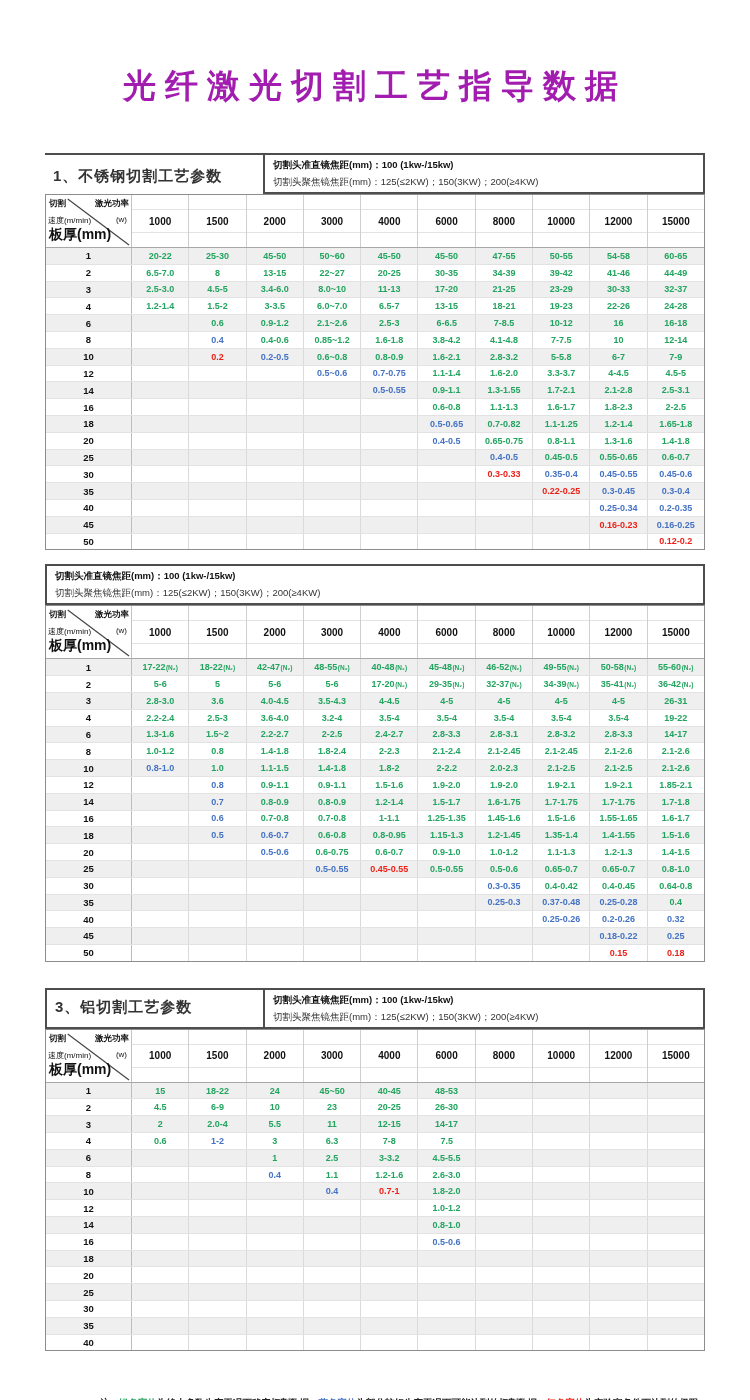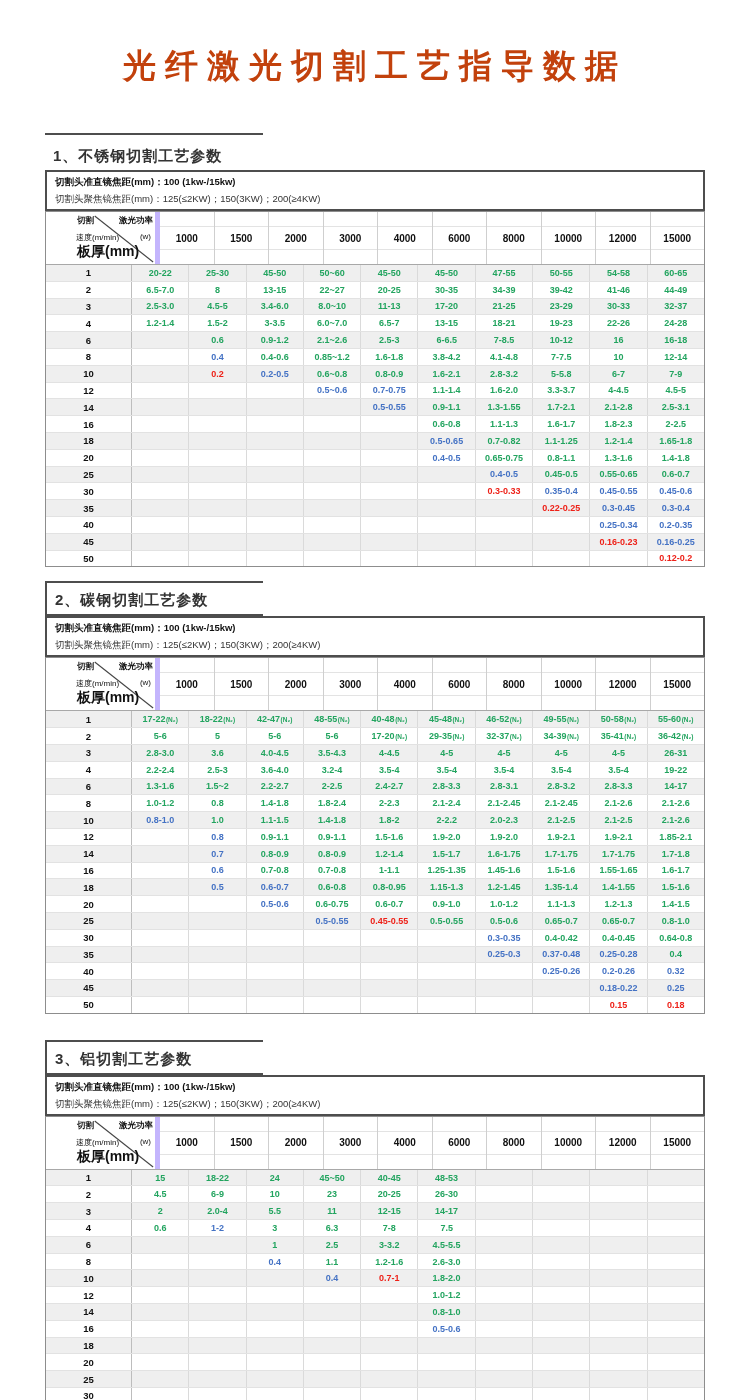--- a/index.html
+++ b/index.html
@@ -2,49 +2,49 @@
 <html><head>
 <meta charset="utf-8">
 <style>
   html,body{margin:0;padding:0;background:#ffffff;}
   body{
     width:750px;height:1400px;overflow:hidden;position:relative;
     font-family:"Liberation Sans","DejaVu Sans",sans-serif;color:#222;
     -webkit-font-smoothing:antialiased;
   }
   .page-title{
-    margin-top:44px;text-align:center;font-size:33px;font-weight:bold;
-    letter-spacing:9px;color:#c2410c;
+    margin-top:64px;text-align:center;font-size:33px;font-weight:bold;
+    letter-spacing:9px;color:#a21caf;
   }
   .content{margin:0 45px;}
   .section{margin-top:14px;}
   .section.first{margin-top:44px;}
   .section.third{margin-top:26px;}
 
   
-  .band{display:flex;align-items:stretch;flex-direction:column;}
+  .band{display:flex;align-items:stretch;}
   .band-title{
     width:218px;box-sizing:border-box;font-size:15px;font-weight:bold;color:#333;
     padding:12px 4px 4px 8px;letter-spacing:1px;
   }
   .band-title.topline{border-top:2px solid #4d4d4d;}
   .band-title.boxed{border:2px solid #4d4d4d;border-right:none;padding-top:8px;}
   .note-box{
     flex:1;border:2px solid #4d4d4d;box-sizing:border-box;
     padding:4px 8px 3px 8px;background:#fff;
   }
   .note-line1{font-size:9.5px;font-weight:bold;color:#111;margin-bottom:4px;}
   .note-line2{font-size:9.5px;color:#333;}
 
   
   .grid{border:1px solid #8d8d8d;border-top:1px solid #8d8d8d;background:#fff;}
   .hrow{display:flex;height:52px;border-bottom:1px solid #a8a8a8;}
   .corner{
     width:86px;box-sizing:border-box;position:relative;flex:none;
-    border-right:5px solid #c4b5fd;font-size:8.5px;color:#111;font-weight:bold;margin-left:28px;
+    border-right:1px solid #c4b5fd;font-size:8.5px;color:#111;font-weight:bold;
   }
   .corner svg{position:absolute;left:0;top:0;width:100%;height:100%;}
   .c-tl{position:absolute;left:3px;top:3px;}
   .c-tr{position:absolute;right:2px;top:3px;}
   .c-ml{position:absolute;left:2px;top:20px;font-weight:normal;font-size:8px;}
   .c-mr{position:absolute;right:4px;top:20px;font-weight:normal;font-size:8px;}
   .c-bl{position:absolute;left:3px;bottom:3px;font-weight:bold;font-size:14px;}
   .pcol{flex:1;display:flex;flex-direction:column;border-right:1px solid #cfcfcf;min-width:0;}
   .pcol:last-child{border-right:none;}
   .pcol .sub{height:14px;border-bottom:1px solid #e3e3e3;}
@@ -383,21 +383,20 @@
             <div class="cell"></div>
             <div class="cell"></div>
             <div class="cell"></div>
             <div class="cell"></div>
             <div class="cell r">0.12-0.2</div>
           </div>
         </div>
       </div>
       <div class="section ">
         <div class="band">
-          <div class="band-title boxed">2、碳钢切割工艺参数</div>
           <div class="note-box">
             <div class="note-line1">切割头准直镜焦距(mm)：100 (1kw-/15kw)</div>
             <div class="note-line2">切割头聚焦镜焦距(mm)：125(≤2KW)；150(3KW)；200(≥4KW)</div>
           </div>
         </div>
         <div class="grid">
           <div class="hrow">
             <div class="corner">
               <svg viewBox="0 0 86 52" preserveAspectRatio="none">
                 <line x1="22" y1="4" x2="84" y2="50" stroke="#444" stroke-width="1.2"></line>

